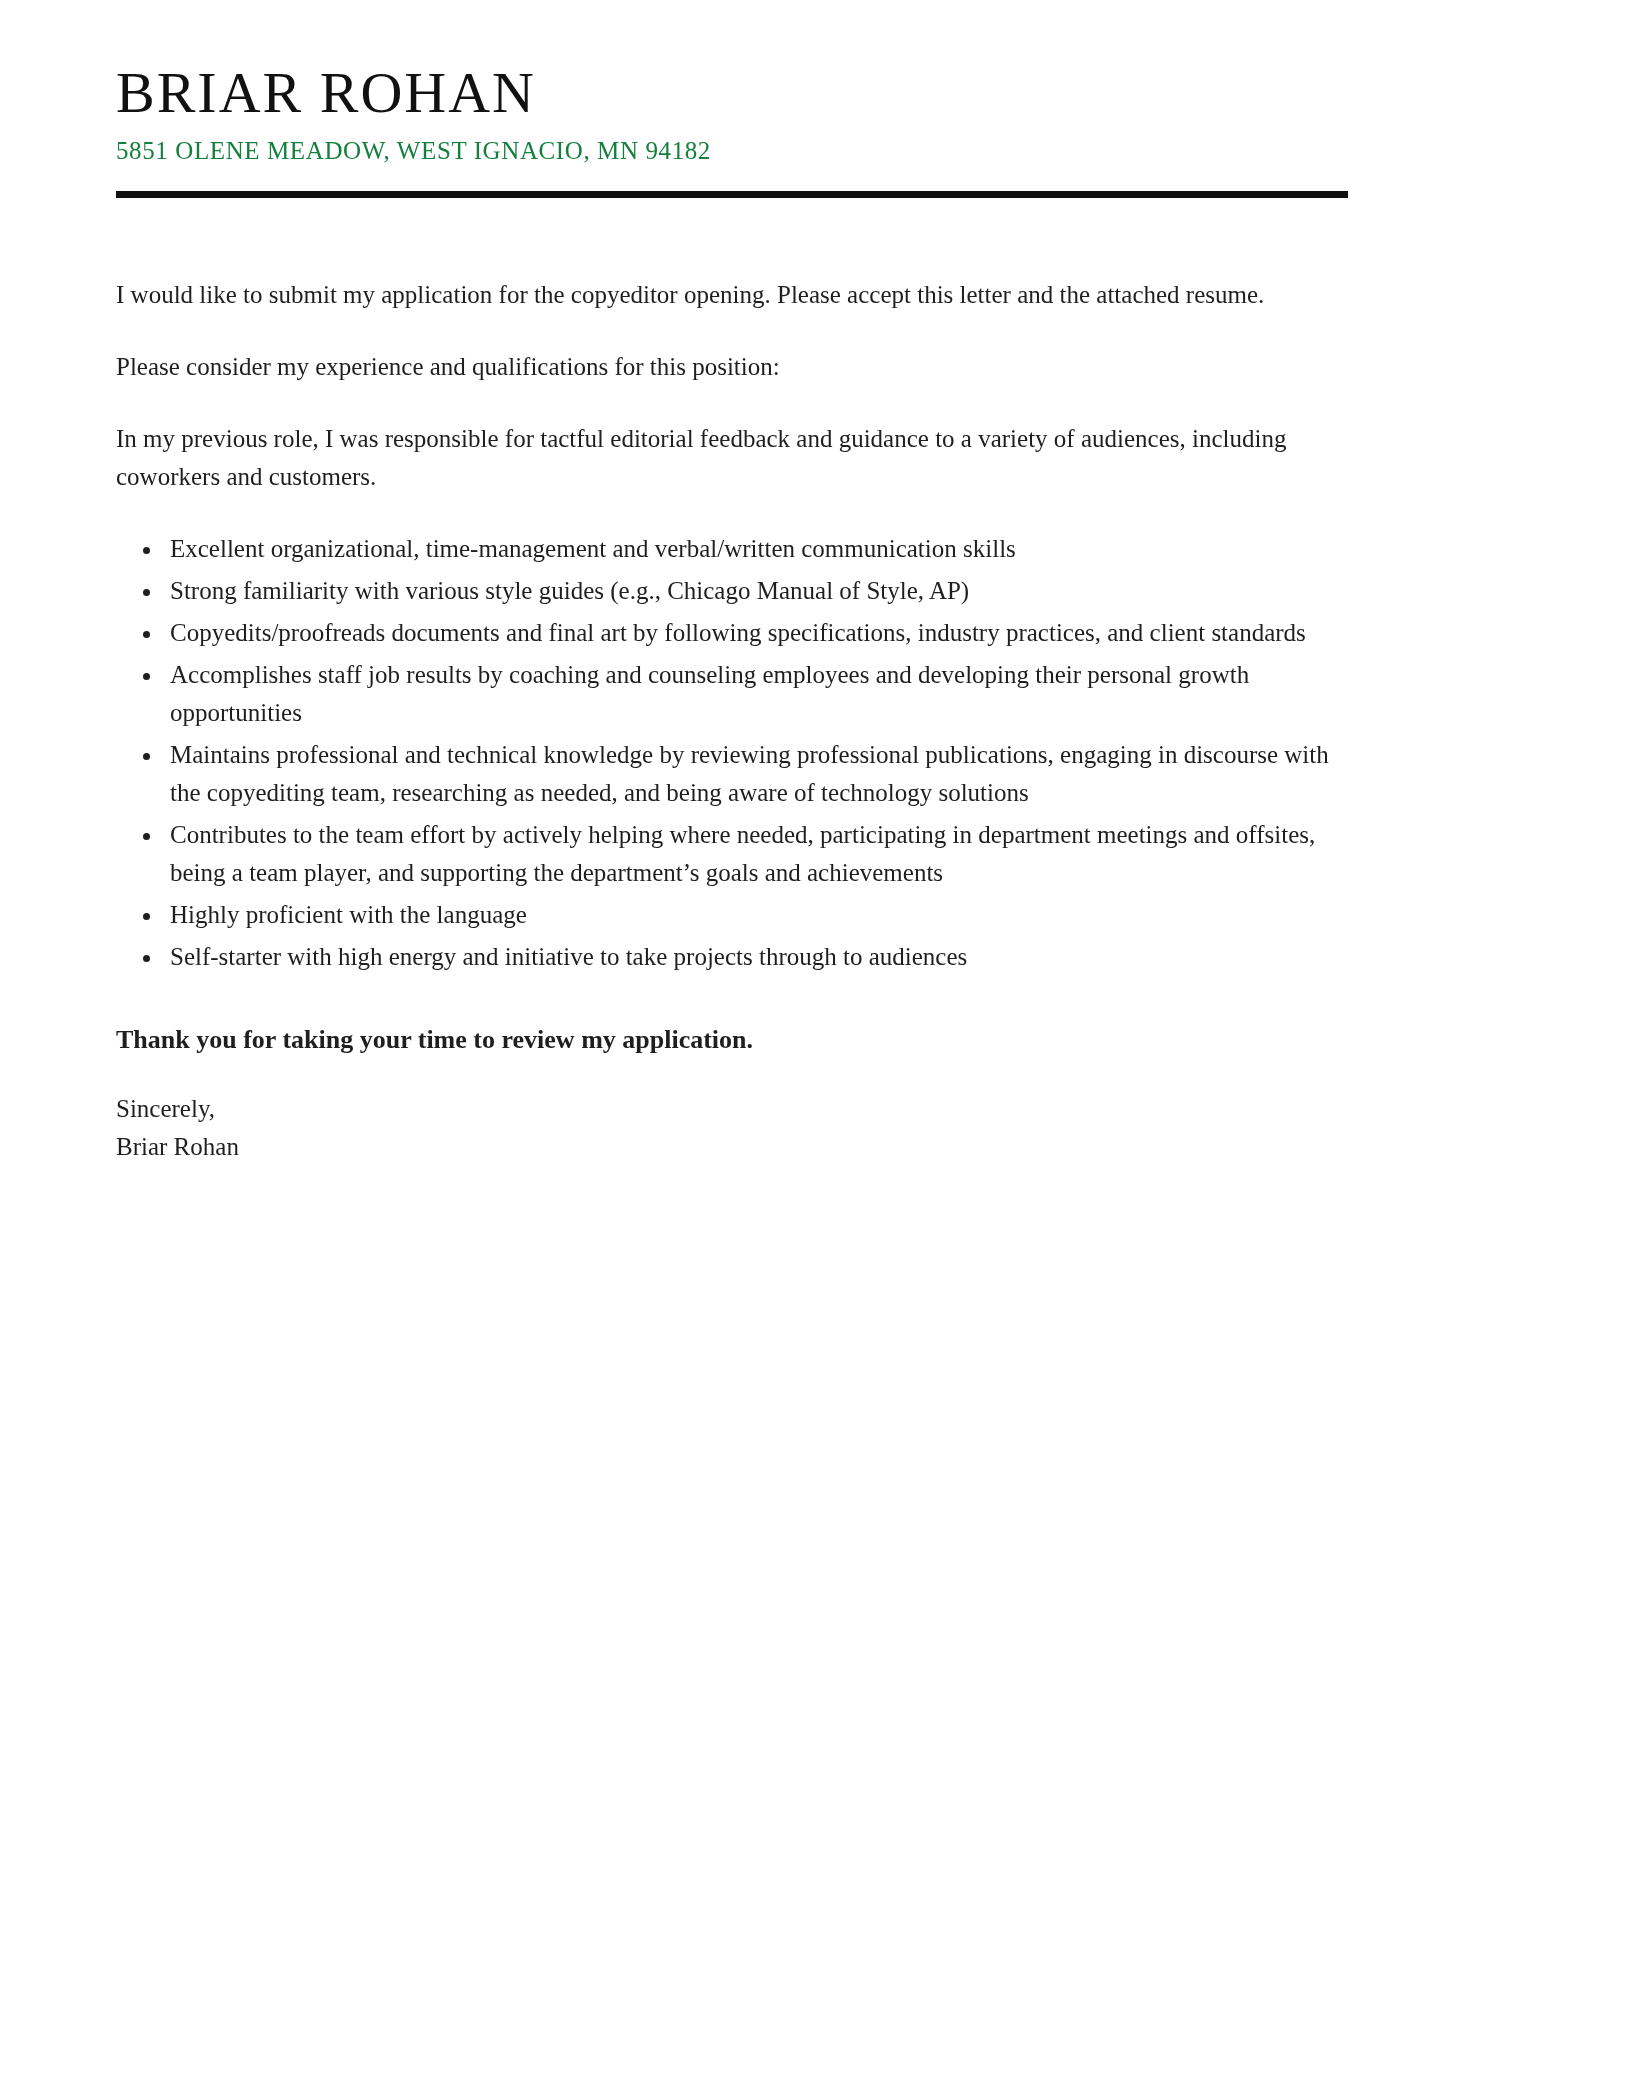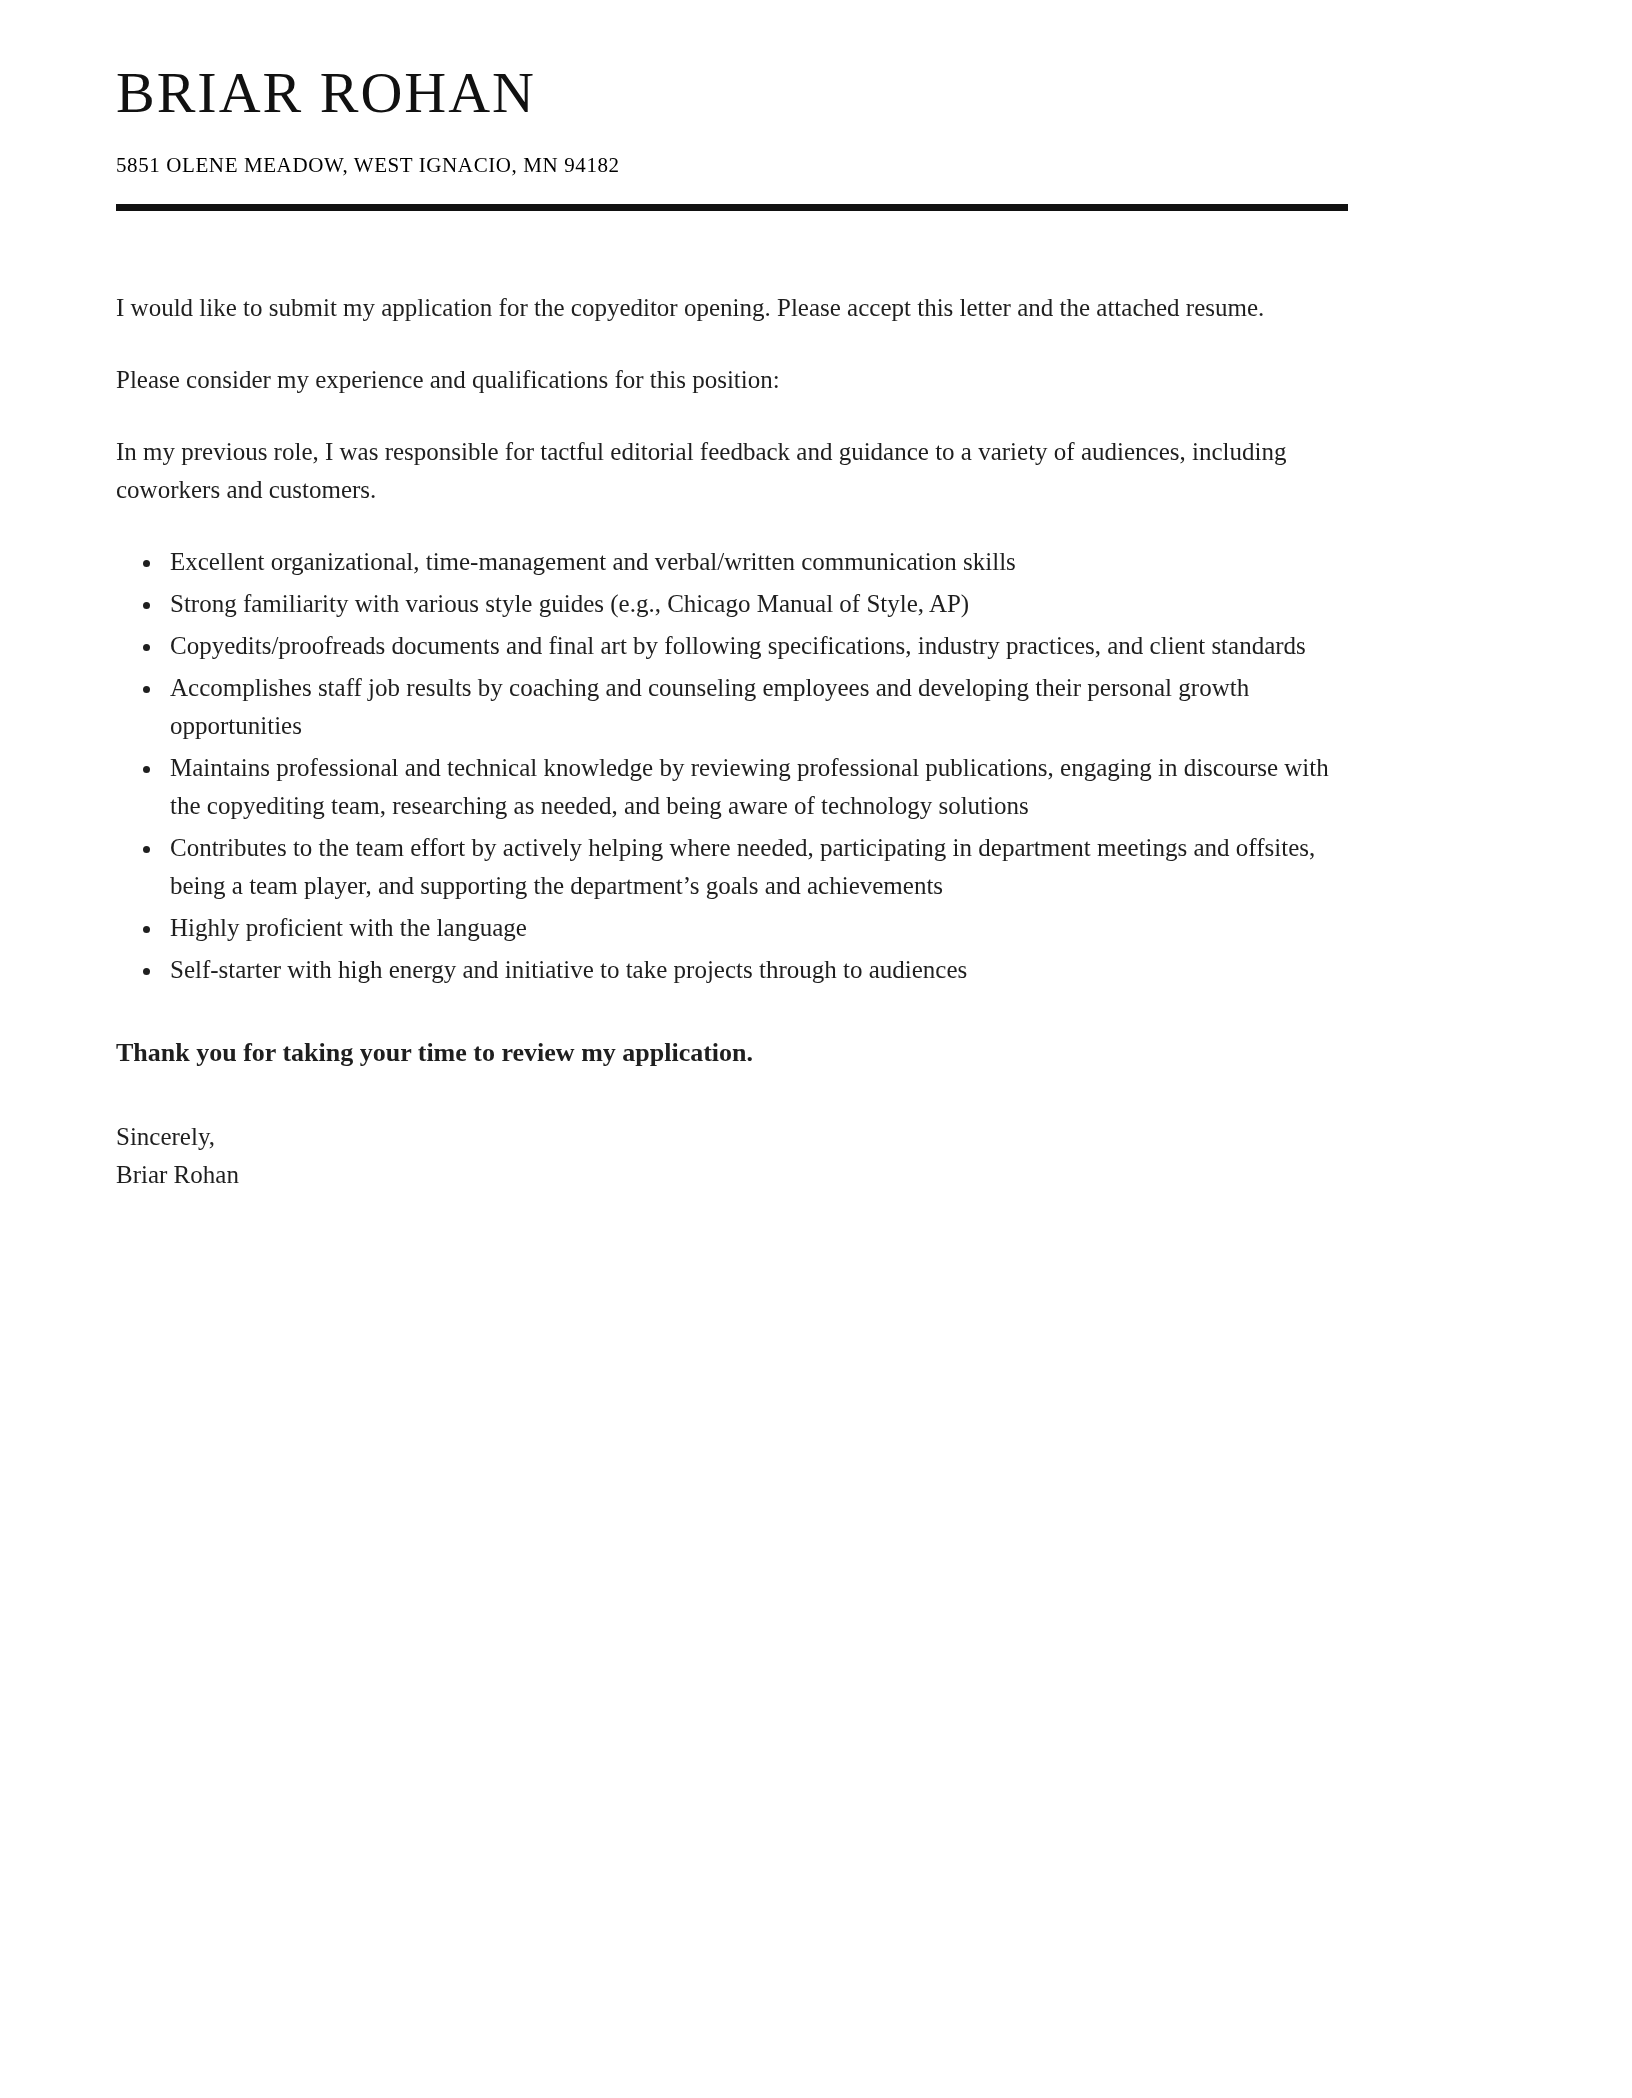--- a/index.html
+++ b/index.html
@@ -28,24 +28,24 @@
 
   .sender-name {
     font-size: 58px;
     font-weight: 400;
     letter-spacing: 2px;
     color: #111111;
     line-height: 1.15;
   }
 
   .sender-address {
-    margin-top: 26px;
-    font-size: 21px;
+    margin-top: 10px;
+    font-size: 25px;
     letter-spacing: 0.6px;
-    color: #000000;
+    color: #15803d;
   }
 
   .head-rule {
     margin-top: 26px;
     height: 7px;
     background: #111111;
     width: 1400px;
     max-width: 100%;
   }
 
@@ -75,21 +75,21 @@
   }
 
   ul.qualifications li {
     padding-left: 6px;
     margin-bottom: 4px;
   }
 
   .closing-line {
     font-weight: bold;
     margin-top: 44px;
-    margin-bottom: 46px;
+    margin-bottom: 31px;
     font-size: 26px;
   }
 
   .signoff p {
     line-height: 1.52;
   }
 </style>
 </head>
 <body>
 

